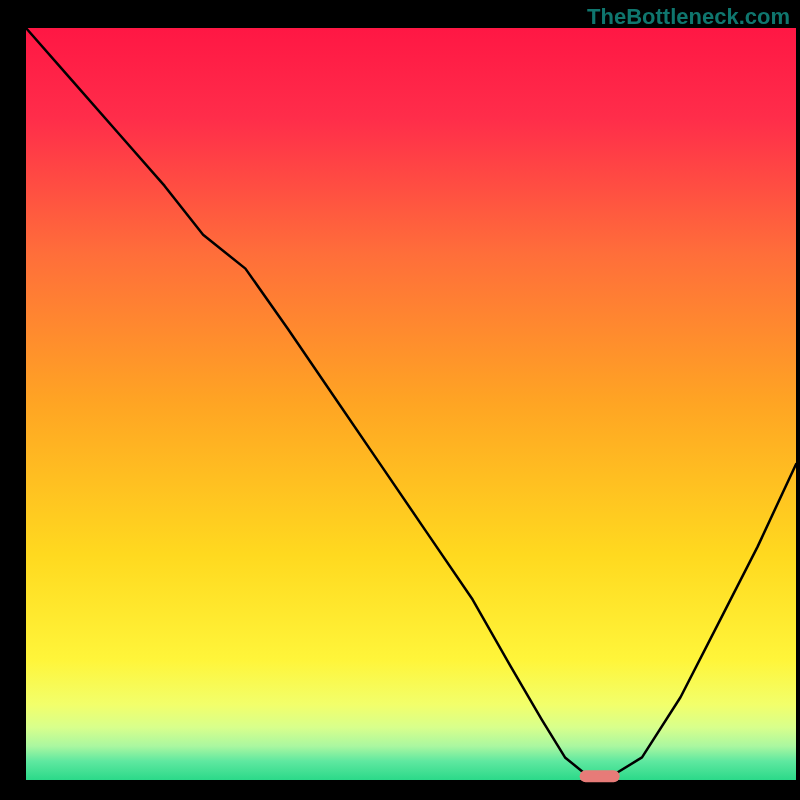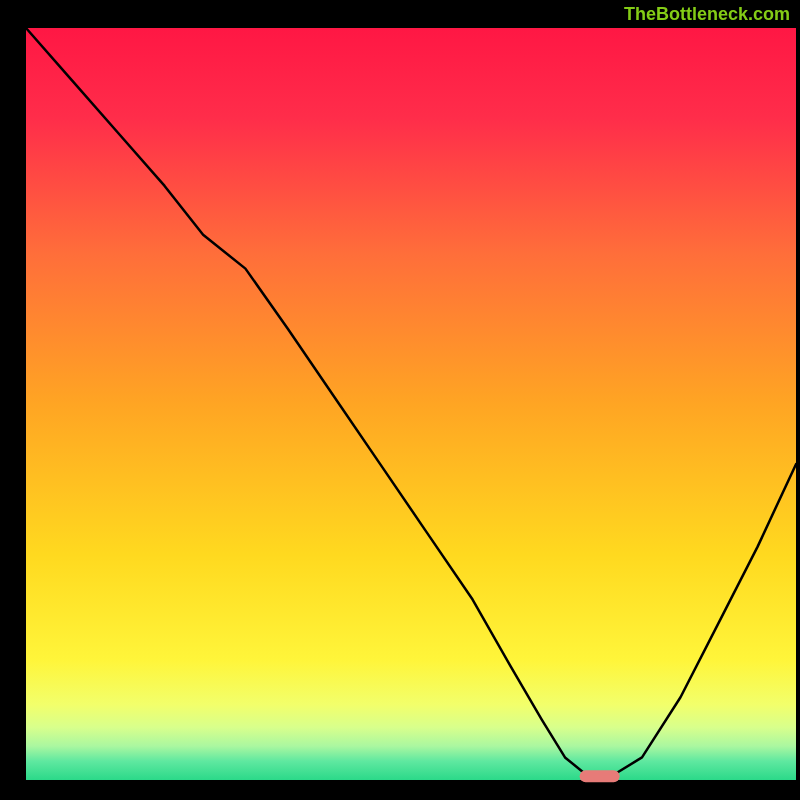--- a/index.html
+++ b/index.html
@@ -13,23 +13,23 @@
   .chart-container {
     width: 800px;
     height: 800px;
     position: relative;
     background: #000;
   }
   .attribution {
     position: absolute;
     top: 4px;
     right: 10px;
-    font-size: 18px;
+    font-size: 22px;
     font-weight: bold;
-    color: #84cc16;
+    color: #0f766e;
     z-index: 10;
   }
   svg {
     display: block;
   }
 </style>
 </head>
 <body>
 
 <div class="chart-container">

